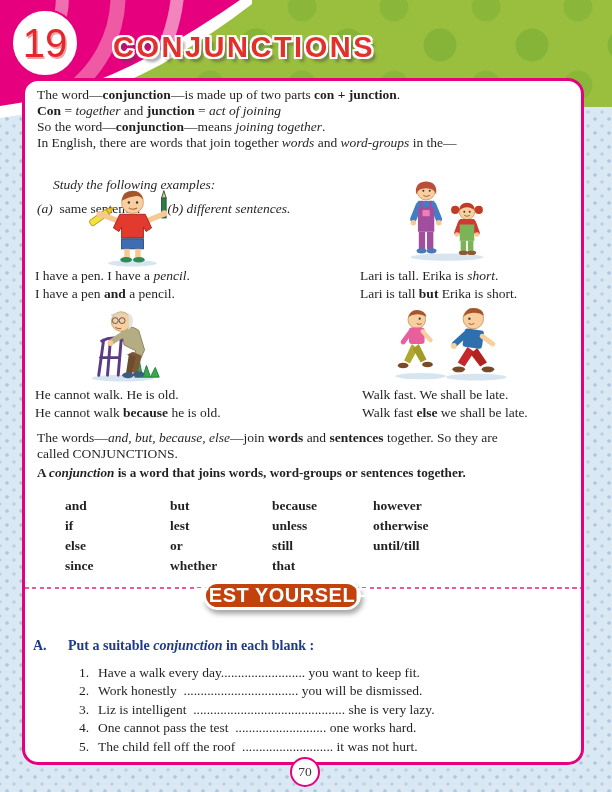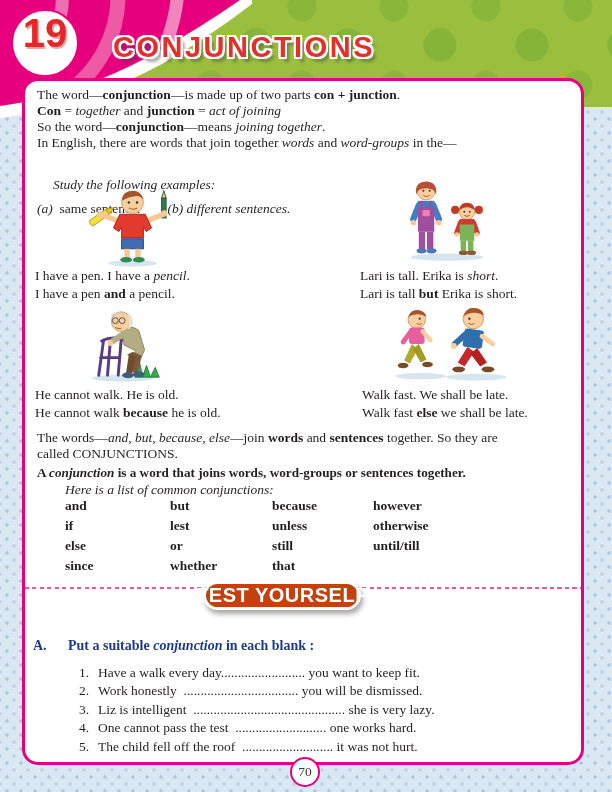--- a/index.html
+++ b/index.html
@@ -21,22 +21,22 @@
     background-image:
       radial-gradient(circle, #86b438 16px, transparent 17px),
       radial-gradient(circle, #8ab73a 14px, transparent 15px);
     background-size:92px 78px, 92px 78px;
     background-position:26px 6px, 72px 46px;
   }
   .corner-svg{position:absolute; top:0; left:0;}
   .chapter-circle{
     position:absolute; top:9px; left:11px; width:64px; height:64px;
     background:#fff; border:2.5px solid #e6007e; border-radius:50%;
-    display:flex; align-items:flex-start; justify-content:center;
-    font-family:"Liberation Sans", sans-serif; font-weight:bold;
+    display:flex; align-items:center; justify-content:center;
+    font-family:"Liberation Sans", sans-serif; font-weight:normal;
     font-size:40px; color:#e7262a;
     text-shadow:1.5px 2px 0 rgba(170,10,10,.35);
   }
   .chapter-title{
     position:absolute; top:31px; left:101px; margin:0;
     font-family:"Liberation Sans", sans-serif; font-weight:bold;
     font-size:29px; letter-spacing:2.5px; color:#e2302a;
     text-shadow:
       -2px -2px 0 #fff, 0 -2px 0 #fff, 2px -2px 0 #fff,
       -2px 0 0 #fff, 2px 0 0 #fff,
@@ -248,21 +248,20 @@
     </svg>
 
     <div class="abs caption" style="left:10px; top:305px;"><span>He cannot walk. He is old.</span></div>
     <div class="abs caption" style="left:10px; top:323px;"><span>He cannot walk </span><span class="b">because</span><span> he is old.</span></div>
     <div class="abs caption" style="left:337px; top:305px;"><span>Walk fast. We shall be late.</span></div>
     <div class="abs caption" style="left:337px; top:323px;"><span>Walk fast </span><span class="b">else</span><span> we shall be late.</span></div>
 
     <div class="abs fs" style="left:12px; top:349px;"><span>The words—</span><span class="i">and, but, because, else</span><span>—join </span><span class="b">words</span><span> and </span><span class="b">sentences</span><span> together. So they are</span></div>
     <div class="abs fs" style="left:12px; top:365px;"><span>called CONJUNCTIONS.</span></div>
     <div class="abs" style="left:12px; top:384px; font-size:13.2px;"><span class="b">A </span><span class="b i">conjunction</span><span class="b"> is a word that joins words, word-groups or sentences together.</span></div>
-    <div class="abs fs" style="left:40px; top:401px;"><span class="i">Here is a list of common conjunctions:</span></div>
 
     <div class="grid">
       <span>and</span>
       <span>but</span>
       <span>because</span>
       <span>however</span>
       <span>if</span>
       <span>lest</span>
       <span>unless</span>
       <span>otherwise</span>

